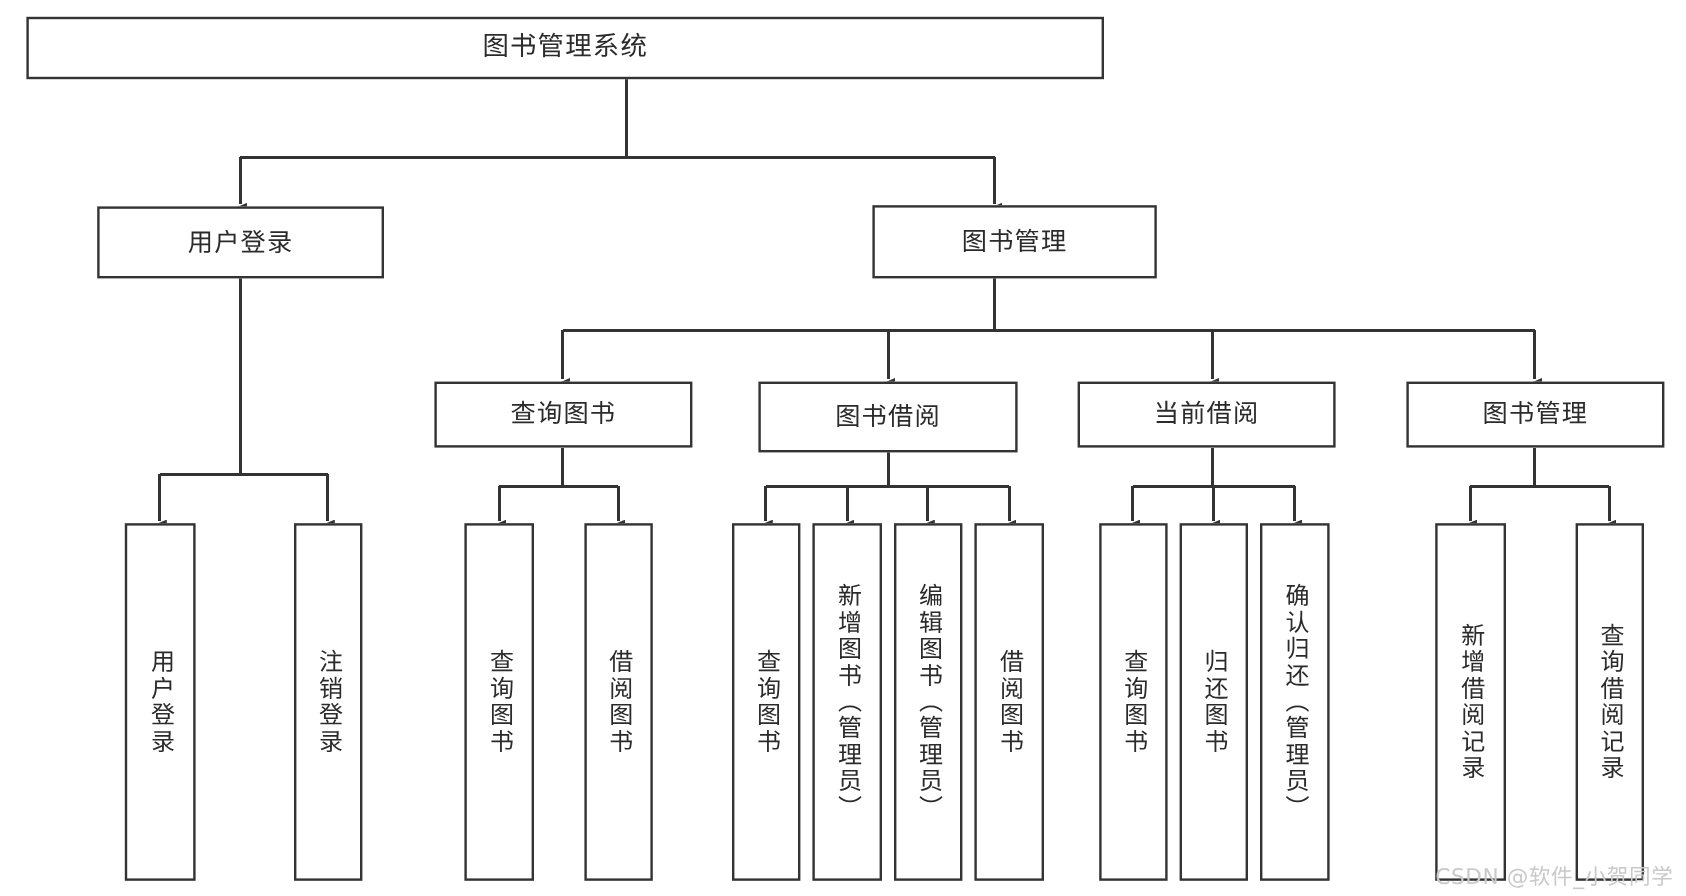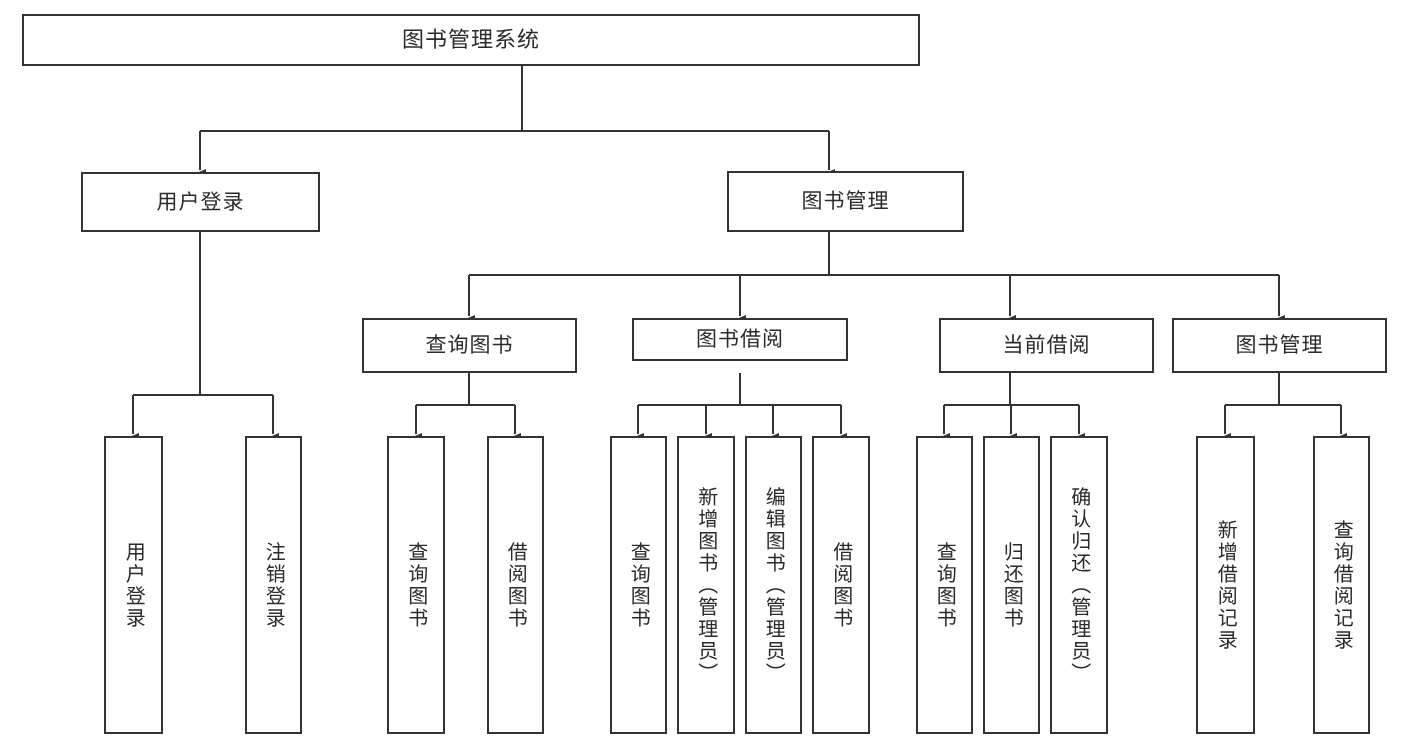--- a/index.html
+++ b/index.html
@@ -99,24 +99,24 @@
       </div>
       <div class="node-box" style="left: 81px; top: 172px; width: 239px; height: 60px;">
         <span class="node-label">用户登录</span>
       </div>
       <div class="node-box" style="left: 711px; top: 171px; width: 237px; height: 61px; margin-left: 16px;">
         <span class="node-label">图书管理</span>
       </div>
       <div class="node-box" style="left: 362px; top: 318px; width: 215px; height: 55px;">
         <span class="node-label">查询图书</span>
       </div>
-      <div class="node-box" style="left: 632px; top: 318px; width: 216px; height: 43px; justify-content: center;">
+      <div class="node-box" style="left: 632px; top: 318px; width: 216px; height: 59px; justify-content: center;">
         <span class="node-label">图书借阅</span>
       </div>
-      <div class="node-box" style="left: 939px; top: 318px; width: 215px; height: 55px;">
+      <div class="node-box" style="left: 898px; top: 318px; width: 215px; height: 55px;">
         <span class="node-label">当前借阅</span>
       </div>
       <div class="node-box" style="left: 1172px; top: 318px; width: 215px; height: 55px;">
         <span class="node-label">图书管理</span>
       </div>
       <div class="node-box vertical" style="left: 104px; top: 436px; width: 59px; height: 298px;">
         <span class="node-label">用户登录</span>
       </div>
       <div class="node-box vertical" style="left: 245px; top: 436px; width: 57px; height: 298px;">
         <span class="node-label">注销登录</span>
@@ -149,14 +149,15 @@
         <span class="node-label">确认归还（管理员）</span>
       </div>
       <div class="node-box vertical" style="left: 1196px; top: 436px; width: 59px; height: 298px;">
         <span class="node-label">新增借阅记录</span>
       </div>
       <div class="node-box vertical" style="left: 1313px; top: 436px; width: 57px; height: 298px;">
         <span class="node-label">查询借阅记录</span>
       </div>
     </div>
 
+  <div class="watermark" style="left: 1196px; top: 716px;">CSDN @软件_小贺同学</div>
 
 </div>
 
 </body></html>

